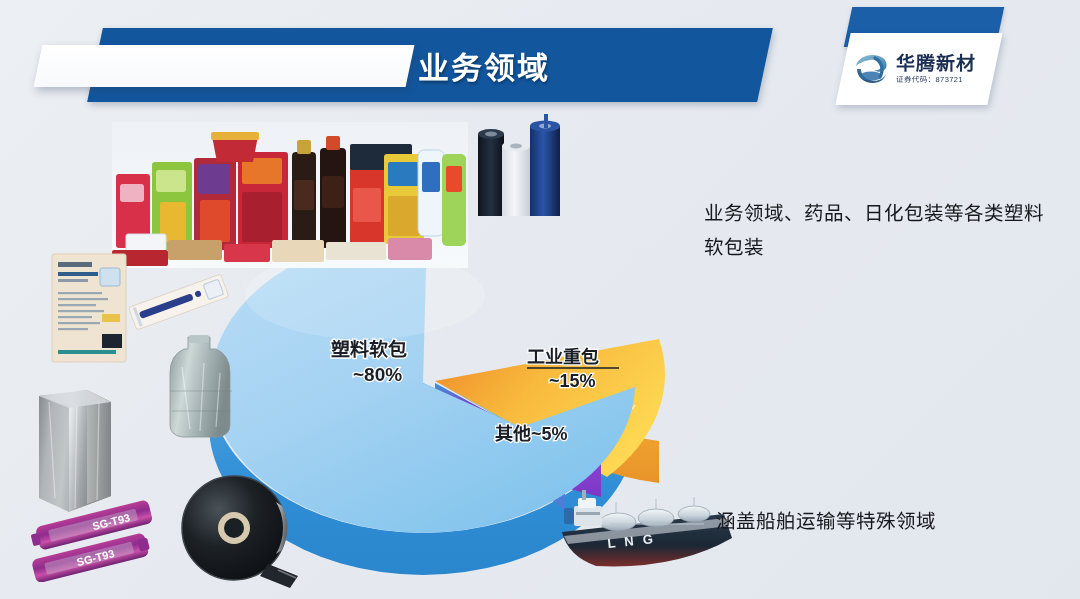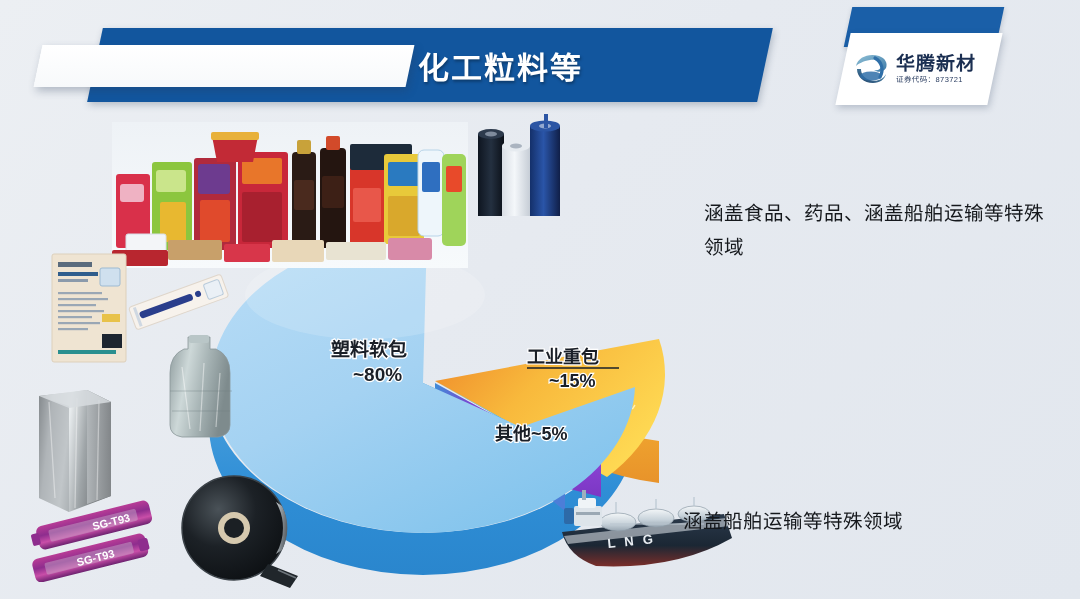--- a/index.html
+++ b/index.html
@@ -59,21 +59,21 @@
     white-space:nowrap;
   }
 
   
   .note {
     position:absolute; color:#15181c; font-size:19.5px; line-height:1.75;
     letter-spacing:.5px;
   }
   #note-0 { left:704px; top:196px; width:350px; }
   #note-1 { left:704px; top:338px; width:360px; }
-  #note-2 { left:683px; top:504px; width:350px; }
+  #note-2 { left:716px; top:504px; width:350px; }
 
   
   #pie { position:absolute; left:205px; top:215px; width:470px; height:370px; }
 
   
   .photo { position:absolute; }
 
   
   #ph-food { left:112px; top:122px; width:356px; height:146px; }
   
@@ -93,21 +93,21 @@
   
   #ph-ship { left:556px; top:486px; width:178px; height:92px; }
 </style>
 </head>
 <body>
 
 <div id="slide">
 
   <div class="hdr-bar"></div>
   <div class="hdr-white"></div>
-  <div class="hdr-title">化工粒料等</div>
+  <div class="hdr-title">业务领域</div>
 
   <div class="hdr-chip"></div>
 
   <div class="logo-card">
     <div class="logo-inner">
       <span class="logo-mark">
         <svg viewBox="0 0 40 40" width="40" height="40">
           <defs>
             <linearGradient id="sw1" x1="0" y1="0" x2="1" y2="1">
               <stop offset="0" stop-color="#8fc0d6"></stop>
@@ -479,16 +479,16 @@
     <g stroke="#b9c6d0" stroke-width="1.2" fill="none">
       <path d="M60 27 V16"></path>
         <path d="M100 23 V13"></path>
         <path d="M138 20 V11"></path>
       <path d="M54 38 H148"></path>
     </g>
 
     <text x="52" y="62" font-family="'Liberation Sans',sans-serif" font-size="13" font-weight="bold" fill="#e8edf2" letter-spacing="9" transform="rotate(-6 52 62)">LNG</text>
   </svg>
 
-  <div class="note" id="note-0">涵盖食品、药品、涵盖船舶运输等特殊领域</div>
+  <div class="note" id="note-0">业务领域、药品、日化包装等各类塑料软包装</div>
   <div class="note" id="note-2">涵盖船舶运输等特殊领域</div>
 
 </div>
 
 </body></html>

